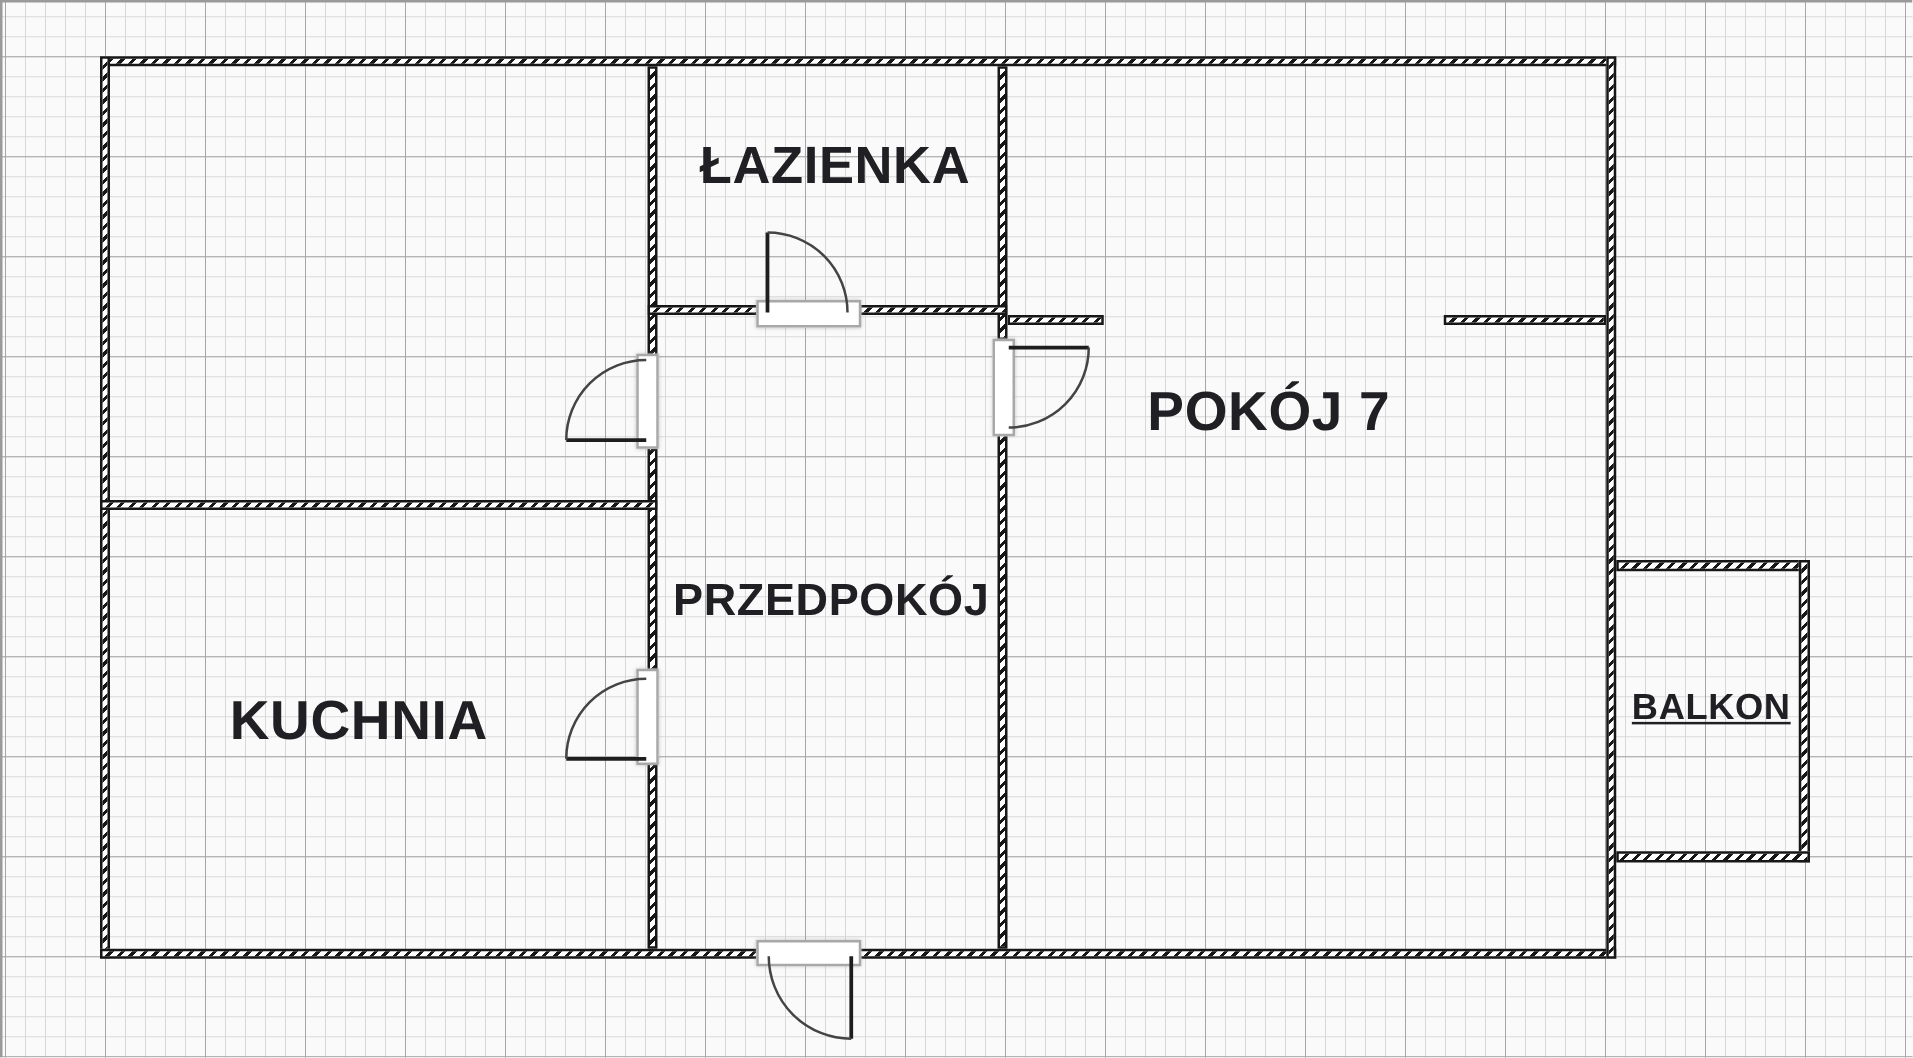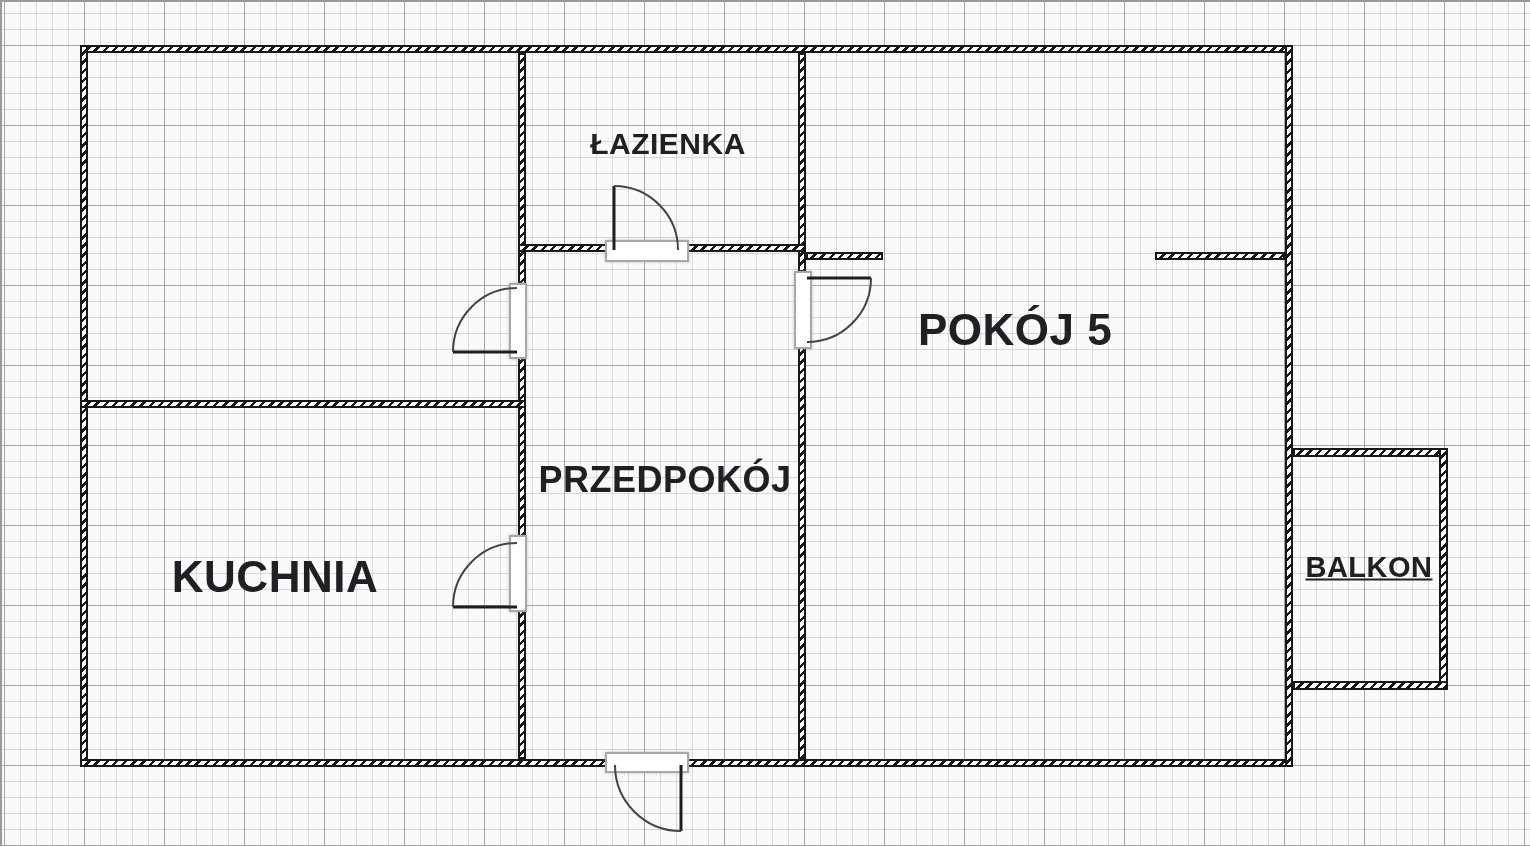--- a/index.html
+++ b/index.html
@@ -84,19 +84,19 @@
     <path d="M517,607 L453,607" stroke="#1e1e1e" stroke-width="3" fill="none"></path>
     <path d="M453,607 A64,64 0 0 1 517,543" stroke="#444444" stroke-width="2" fill="none"></path>
 
     <path d="M807,278 L871,278" stroke="#1e1e1e" stroke-width="3" fill="none"></path>
     <path d="M871,278 A64,64 0 0 1 807,342" stroke="#444444" stroke-width="2" fill="none"></path>
 
     <path d="M681,765 L681,831" stroke="#1e1e1e" stroke-width="3" fill="none"></path>
     <path d="M681,831 A66,66 0 0 1 615,765" stroke="#444444" stroke-width="2" fill="none"></path>
   </svg>
 
-  <div class="room-label" style="left:668px;top:144px;font-size:30px;">ŁAZIENKA</div>
-  <div class="room-label" style="left:1015px;top:330px;font-size:44px;">POKÓJ 5</div>
+  <div class="room-label" style="left:668px;top:132px;font-size:42px;">ŁAZIENKA</div>
+  <div class="room-label" style="left:1015px;top:330px;font-size:44px;">POKÓJ 7</div>
   <div class="room-label" style="left:665px;top:480px;font-size:36px;">PRZEDPOKÓJ</div>
-  <div class="room-label" style="left:275px;top:577px;font-size:44px;">KUCHNIA</div>
+  <div class="room-label" style="left:287px;top:577px;font-size:44px;">KUCHNIA</div>
   <div class="room-label" style="left:1369px;top:567px;font-size:29px;text-decoration:underline;">BALKON</div>
 
 </div>
 
 </body></html>

